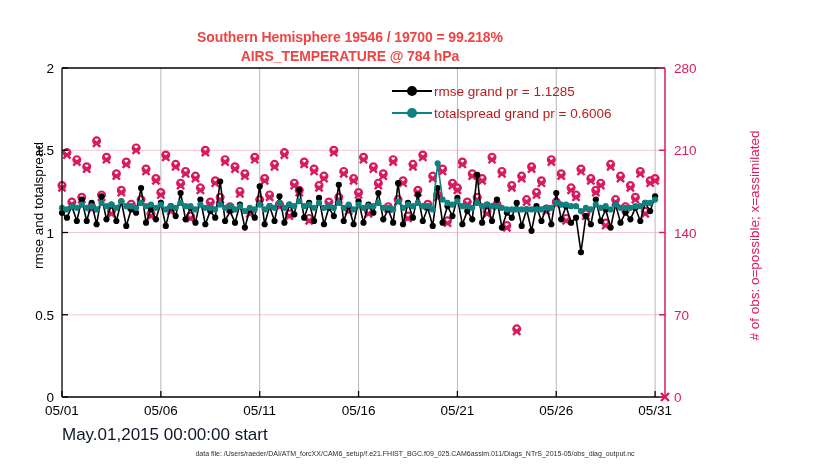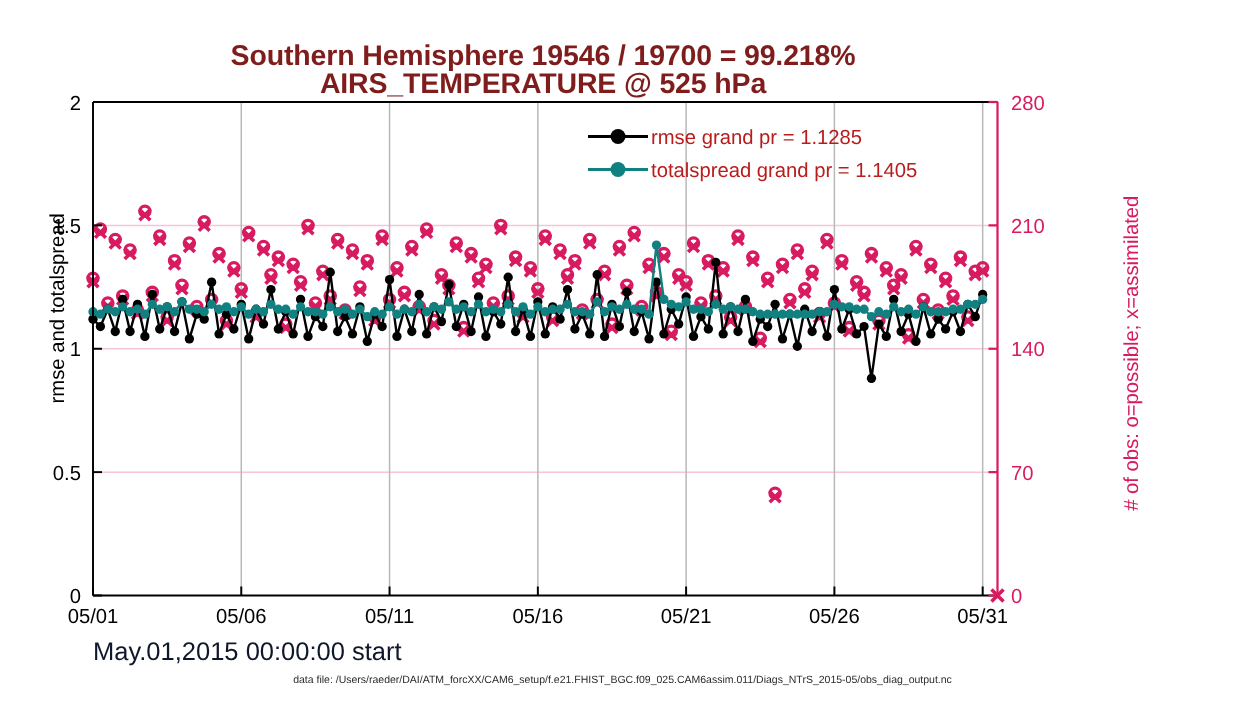--- a/index.html
+++ b/index.html
@@ -19,26 +19,25 @@
     left: 0; top: 0;
     width: 830px;
     height: 470px;
   }
   .title-block {
     position: absolute;
     left: 0;
     top: 28px;
     width: 700px;
     text-align: center;
-    font-size: 19px;
+    font-size: 14px;
     font-weight: bold;
-    color: #7f1d1d;
+    color: #ef4444;
     line-height: 19px;
     letter-spacing: -0.1px;
-    margin-left: 12px;
   }
   .title-line2 {
     display: block;
   }
   .ylabel-left {
     position: absolute;
     left: -92px;
     top: 198px;
     width: 260px;
     text-align: center;
@@ -112,21 +111,21 @@
     padding-left: 2px;
   }
 </style>
 </head>
 <body>
 
 <div id="figure">
 
   <div class="title-block">
     <span>Southern Hemisphere 19546 / 19700 = 99.218%</span>
-    <span class="title-line2">AIRS_TEMPERATURE @ 525 hPa</span>
+    <span class="title-line2">AIRS_TEMPERATURE @ 784 hPa</span>
   </div>
 
   <div class="ylabel-left">rmse and totalspread</div>
   <div class="ylabel-right"># of obs: o=possible; x=assimilated</div>
   <div class="xlabel">May.01,2015 00:00:00 start</div>
   <div class="footer">data file: /Users/raeder/DAI/ATM_forcXX/CAM6_setup/f.e21.FHIST_BGC.f09_025.CAM6assim.011/Diags_NTrS_2015-05/obs_diag_output.nc</div>
 
   <svg id="plot-svg" width="830" height="470" style="position:absolute;left:0;top:0;">
       <rect x="62" y="68" width="603" height="329" fill="#ffffff"></rect>
       <line x1="62" y1="314.75" x2="665" y2="314.75" stroke="#f7c6d5" stroke-width="1"></line>
@@ -679,17 +678,17 @@
         <span class="lswline" style="background:#000000"></span>
         <span class="lswdot" style="background:#000000"></span>
       </span>
       <span class="legend-text">rmse grand pr = 1.1285</span>
     </div>
     <div class="legend-row">
       <span class="legend-swatch">
         <span class="lswline" style="background:#108080"></span>
         <span class="lswdot" style="background:#108080"></span>
       </span>
-      <span class="legend-text">totalspread grand pr = 1.1405</span>
+      <span class="legend-text">totalspread grand pr = 0.6006</span>
     </div>
   </div>
 
 </div>
 
 </body></html>

